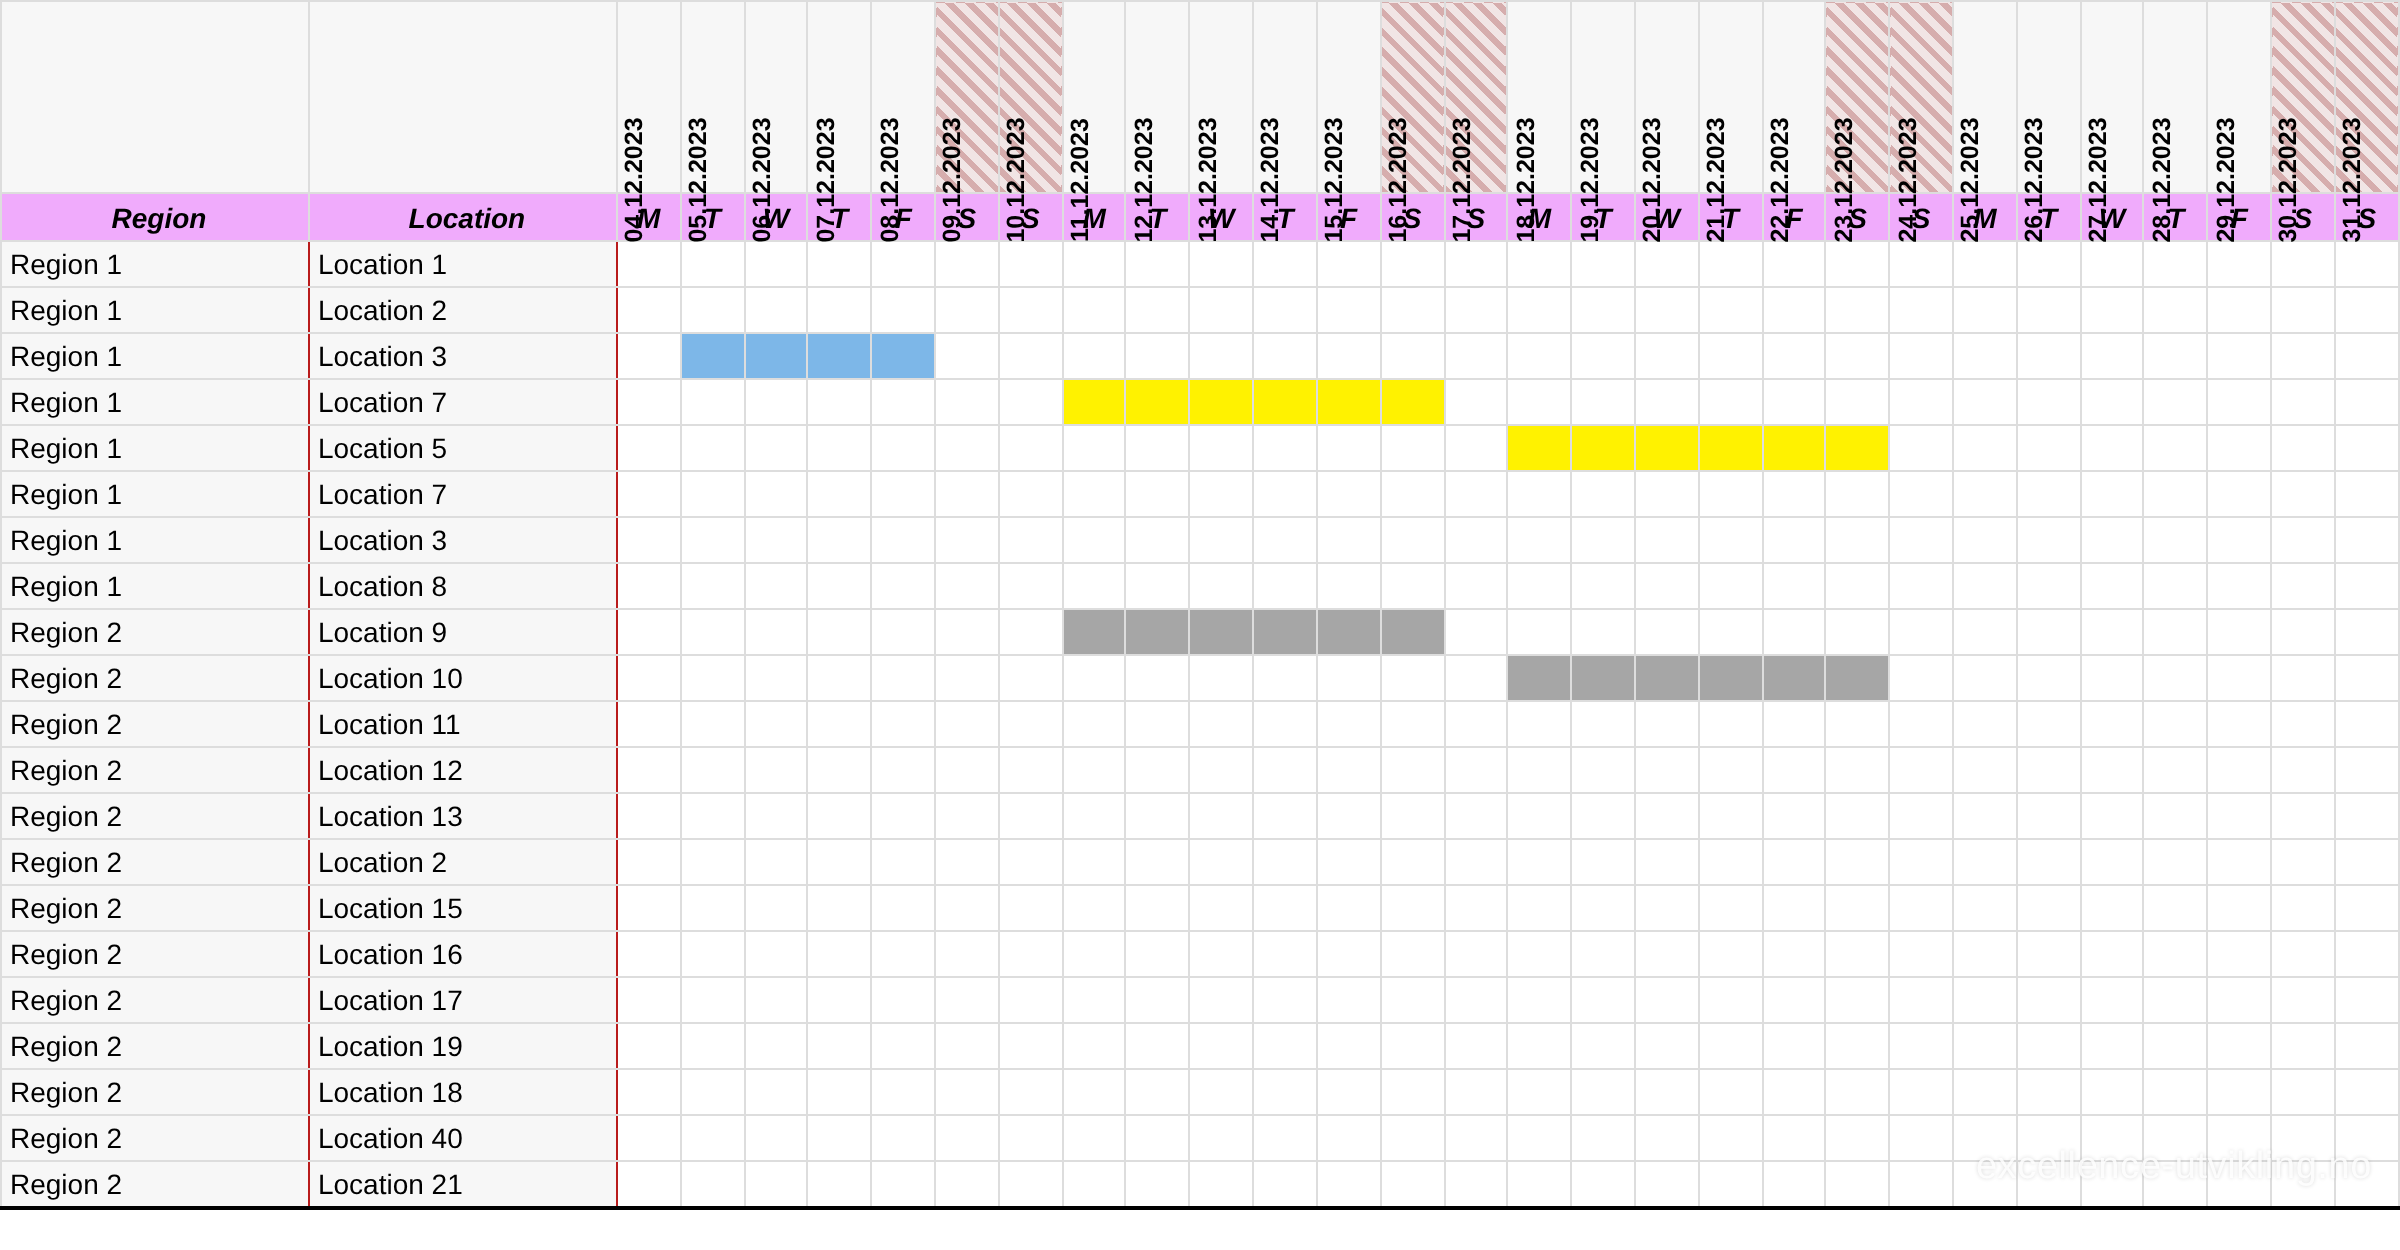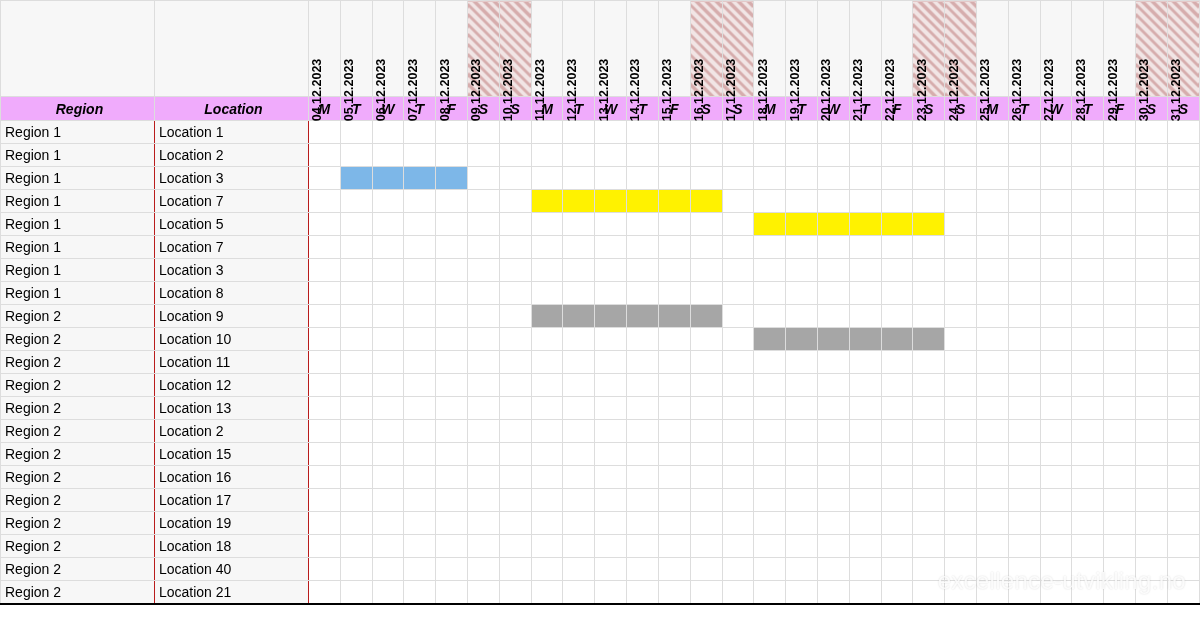--- a/index.html
+++ b/index.html
@@ -86,21 +86,21 @@
   .fill-blue   { background: #7db7e8 !important; }
   .fill-yellow { background: #fff200 !important; }
   .fill-gray   { background: #a6a6a6 !important; }
 
   tbody tr:last-child td { border-bottom: 2px solid #000; }
 
   .watermark {
     position: absolute;
     right: 14px;
     bottom: 30px;
-    font-size: 24px;
+    font-size: 19px;
     color: rgba(255,255,255,0.85);
     text-shadow: 0 0 2px rgba(0,0,0,0.15);
     letter-spacing: 0.3px;
     pointer-events: none;
   }
 </style>
 </head>
 <body>
 
 <table>

